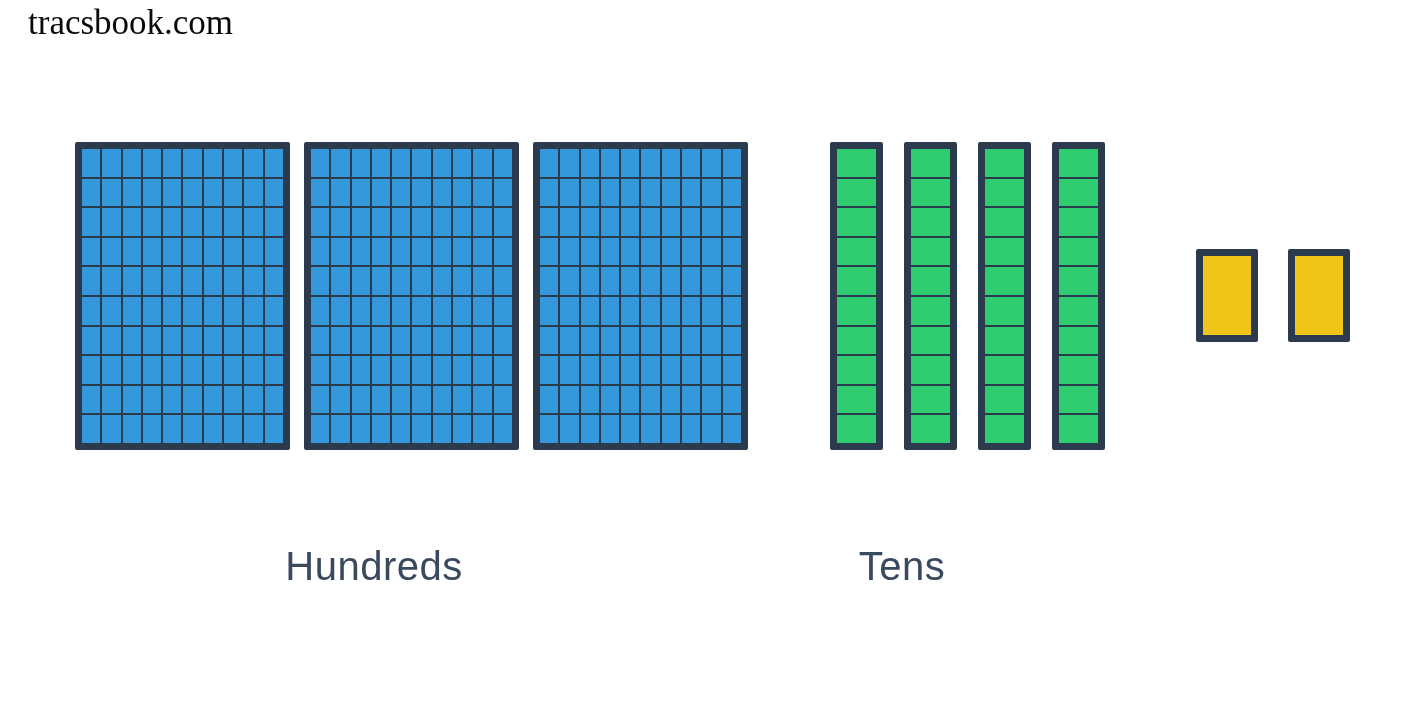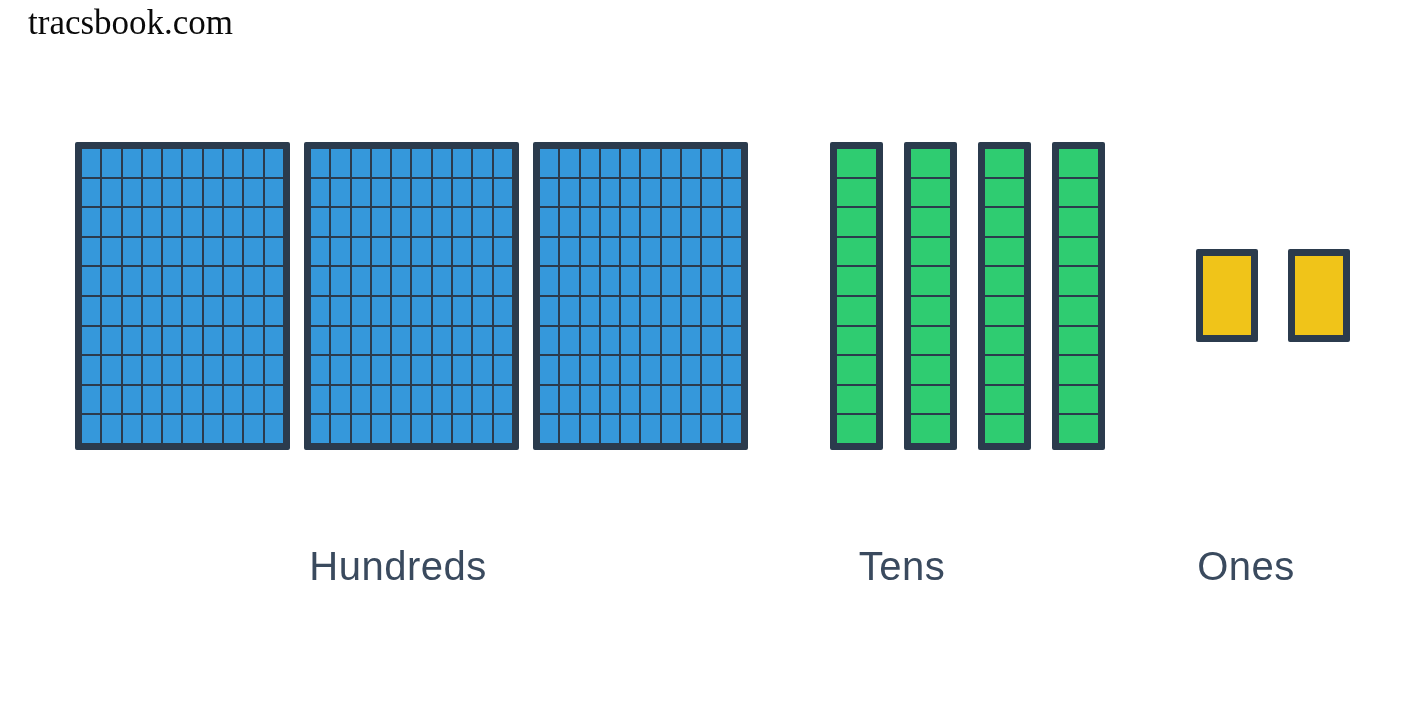--- a/index.html
+++ b/index.html
@@ -68,21 +68,21 @@
   .place-label {
     position: absolute;
     top: 544px;
     transform: translateX(-50%);
     font-size: 40px;
     font-weight: 400;
     letter-spacing: 0.5px;
     color: var(--label, #3a4a5e);
     white-space: nowrap;
   }
-  .label-hundreds { left: 398px; }
+  .label-hundreds { left: 374px; }
   .label-tens     { left: 902px; }
   .label-ones     { left: 1246px; }
 </style>
 </head>
 <body>
 
 <div class="canvas" style="--bg: #ffffff; --outline: #2b3b4d; --hundreds-fill: #3598db; --tens-fill: #2fcc71; --ones-fill: #f0c419; --label: #3a4a5e; --watermark: #0a0a0a;">
 
   <div class="watermark">tracsbook.com</div>
 
@@ -448,15 +448,14 @@
       <div class="block block-ones">
         <div class="cell cell-ones"></div>
       </div>
       <div class="block block-ones">
         <div class="cell cell-ones"></div>
       </div>
     </div>
 
   <div class="place-label label-hundreds">Hundreds</div>
   <div class="place-label label-tens">Tens</div>
-  <div class="place-label label-ones">Ones</div>
 
 </div>
 
 </body></html>

